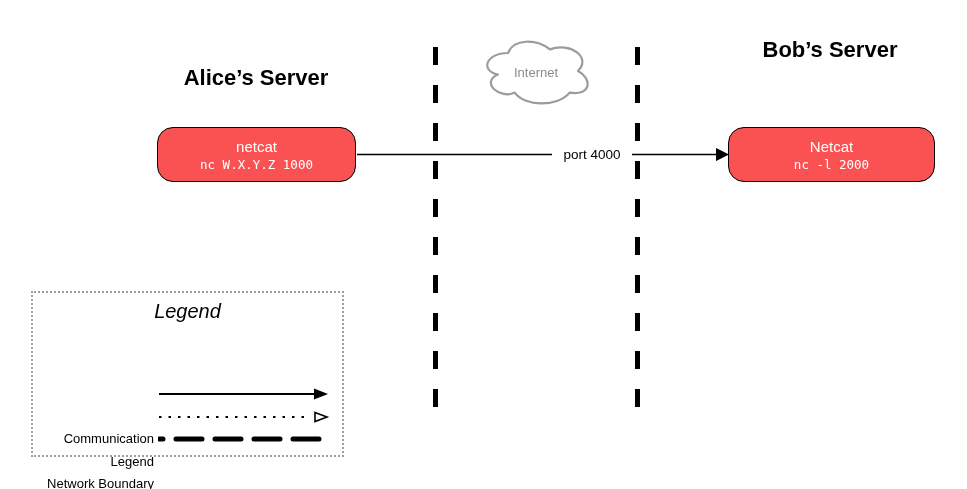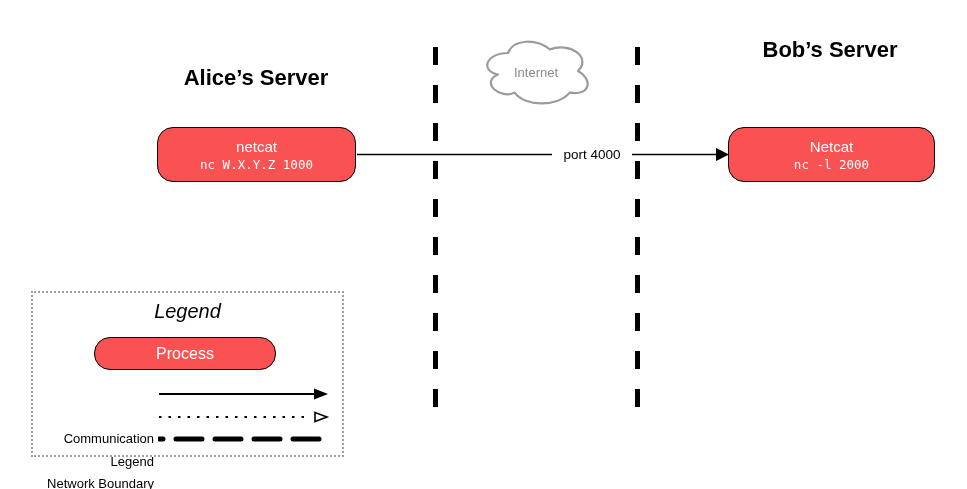--- a/index.html
+++ b/index.html
@@ -143,23 +143,20 @@
   </div>
 
   <div class="process-box bob-box">
     <div class="proc-name">Netcat</div>
     <div class="proc-cmd">nc -l 2000</div>
   </div>
 
   <div class="legend">
     <div class="legend-title">Legend</div>
 
-    <div class="process-box legend-process">
-      <div class="proc-label">Process</div>
-    </div>
 
     <div class="legend-row row-communication">
       <span class="legend-label">Communication</span>
       <svg class="legend-line-svg" width="172" height="14" viewBox="0 0 172 14" aria-hidden="true">
         <line x1="1" y1="7" x2="156" y2="7" stroke="#000000" stroke-width="2"></line>
         <path d="M 156 1.5 L 170 7 L 156 12.5 z" fill="#000000"></path>
       </svg>
     </div>
 
     <div class="legend-row row-control">

